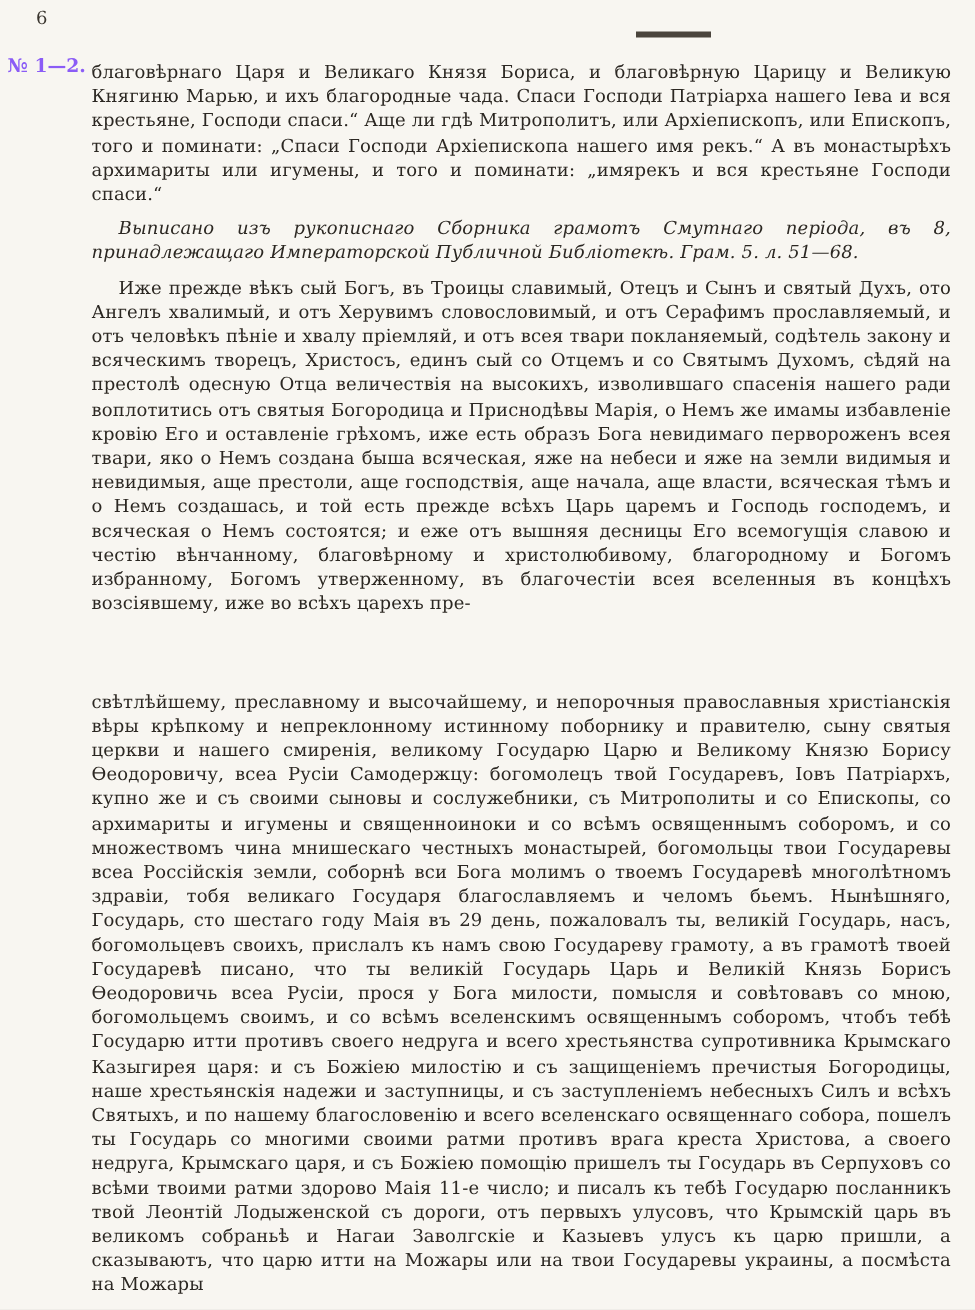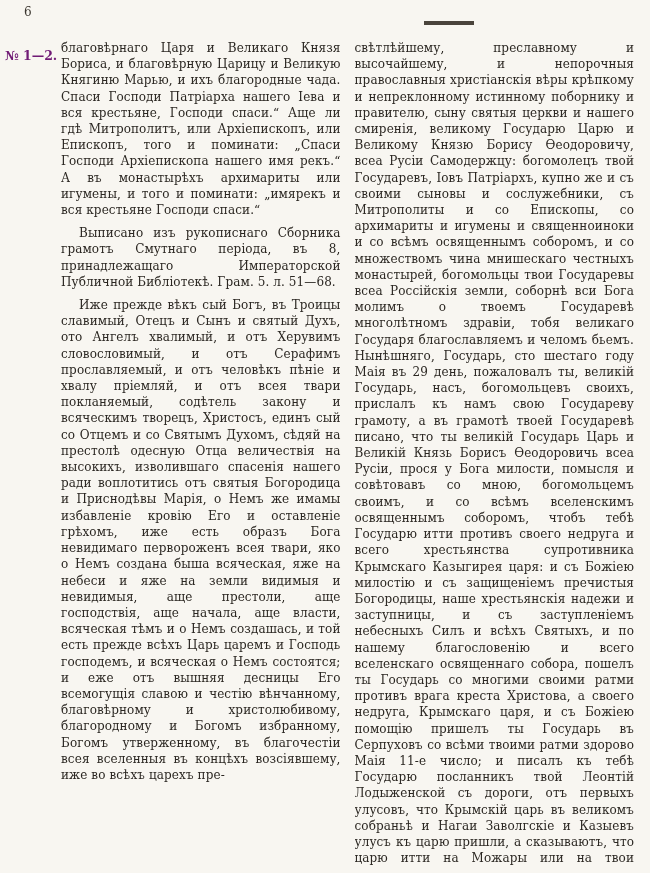--- a/index.html
+++ b/index.html
@@ -19,61 +19,63 @@
   }
   .pageno {
     position: absolute;
     top: 5px;
     left: 24px;
     font-size: 12px;
     color: #3a352e;
   }
   .issue-label {
     position: absolute;
-    top: 48px;
+    top: 36px;
     left: 5px;
     font-size: 12.5px;
     font-weight: bold;
     white-space: nowrap;
-    color: #701a75;
+    color: #8b5cf6;
   }
   .header-rule {
     position: absolute;
     top: 21px;
     left: 424px;
     width: 50px;
     height: 0;
     border-top: 4px solid #4a443c;
   }
   .columns {
     position: absolute;
     top: 40px;
     left: 61px;
     right: 16px;
     bottom: 8px;
     display: flex;
     gap: 14px;
+    flex-direction: column;
   }
   .col {
     flex: 1 1 0;
     min-width: 0;
     overflow: hidden;
     text-align: justify;
     font-size: 12px;
     line-height: 16.2px;
     letter-spacing: 0.1px;
   }
   .col p {
     margin: 0;
     text-indent: 18px;
   }
   .col p.no-indent {
     text-indent: 0;
   }
   .source-note {
+    font-style: italic;
     margin: 7px 0 7px 0 !important;
   }
   .entry-heading {
     margin: 9px 0 7px 0 !important;
   }
   .entry-num {
     font-weight: bold;
   }
   .entry-title {
     letter-spacing: 0.3px;

